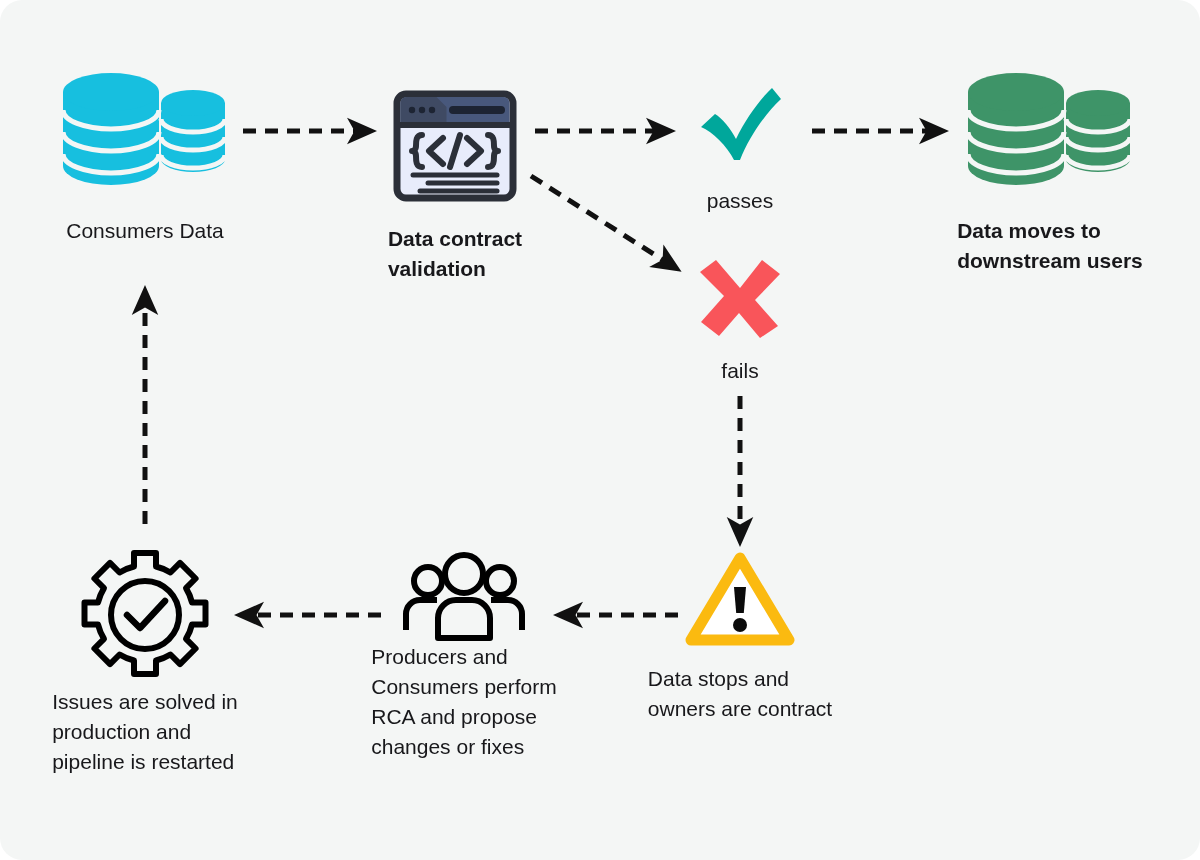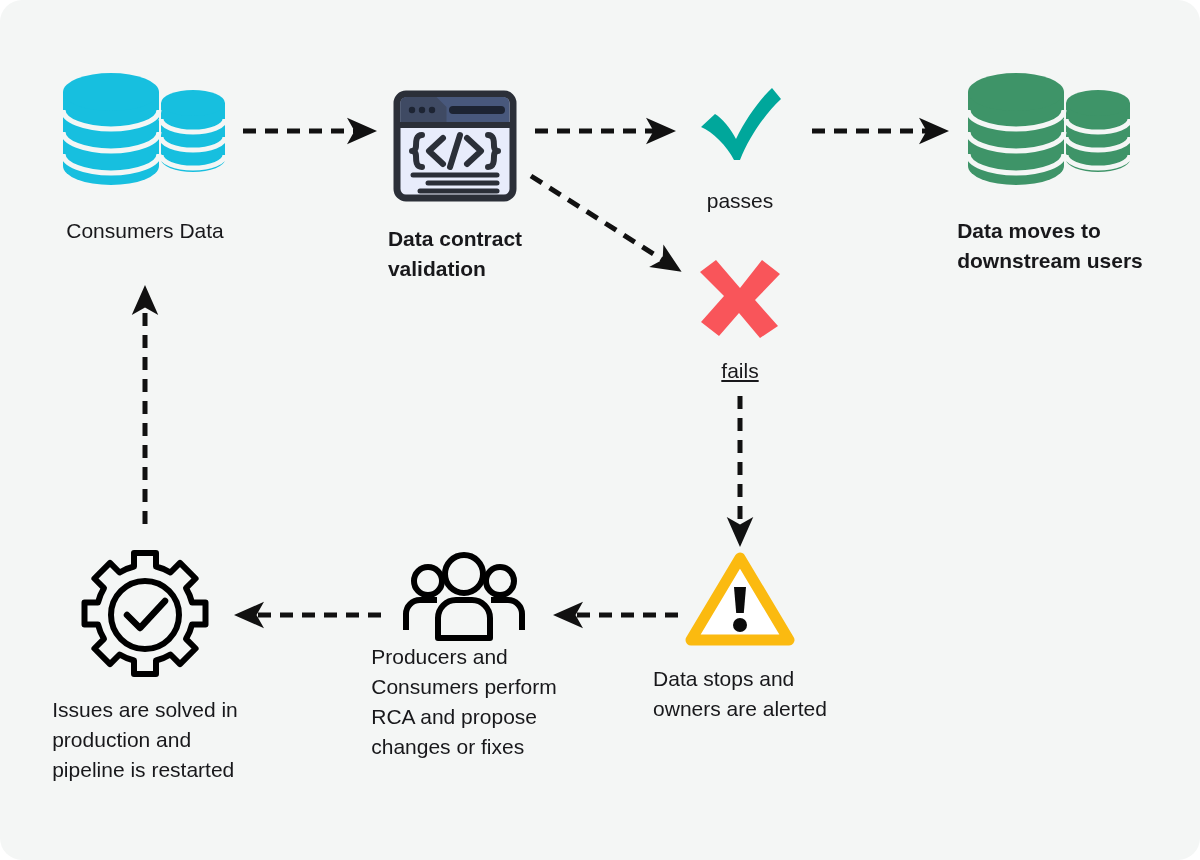--- a/index.html
+++ b/index.html
@@ -148,21 +148,21 @@
     </div>
     <div class="caption" style="margin-top:20px;">passes</div>
   </div>
 
   <div class="node" style="left:665px; top:258px; width:150px;">
     <div class="icon-wrap">
       <svg width="84" height="80" viewBox="0 0 84 80" xmlns="http://www.w3.org/2000/svg">
         <path d="M18,2 L42,30 L64,2 L82,16 L57,42 L80,68 L62,80 L41,55 L21,78 L3,64 L26,38 L2,14 Z" fill="#f9555a"></path>
       </svg>
     </div>
-    <div class="caption" style="margin-top:18px;text-decoration:underline;">fails</div>
+    <div class="caption" style="margin-top:18px;">fails</div>
   </div>
 
   <div class="node" style="left:930px; top:68px; width:240px;font-weight:bold;">
     <div class="icon-wrap">
       <svg width="176" height="126" viewBox="0 0 176 126" xmlns="http://www.w3.org/2000/svg">
         <g fill="#3e9468">
           <path d="M104,35 h64 v56 a32,13 0 0 1 -64,0 z"></path>
           <ellipse cx="136" cy="35" rx="32" ry="13"></ellipse>
           <path d="M6,24 h96 v74 a48,19 0 0 1 -96,0 z"></path>
           <ellipse cx="54" cy="24" rx="48" ry="19"></ellipse>
@@ -183,21 +183,21 @@
 
   <div class="node" style="left:620px; top:552px; width:240px;">
     <div class="icon-wrap">
       <svg width="110" height="96" viewBox="0 0 110 96" xmlns="http://www.w3.org/2000/svg">
         <path d="M55,6 L104,88 L6,88 Z" fill="#ffffff" stroke="#fbba10" stroke-width="11" stroke-linejoin="round"></path>
         <path d="M49,35 h12 l-2.2,26 h-7.6 z" fill="#0b0b0b"></path>
         <circle cx="55" cy="73" r="7" fill="#0b0b0b"></circle>
       </svg>
     </div>
     <div class="caption" style="margin-top:16px;">Data stops and
-owners are alerted</div>
+owners are contract</div>
   </div>
 
   <div class="node" style="left:344px; top:552px; width:240px;">
     <div class="icon-wrap">
       <svg width="130" height="90" viewBox="0 0 130 90" xmlns="http://www.w3.org/2000/svg">
         <g fill="none" stroke="#000000" stroke-width="6" stroke-linejoin="round">
 
           <circle cx="29" cy="29" r="14"></circle>
           <path d="M7,78 v-16 a14,14 0 0 1 14,-14 h17"></path>
 
@@ -218,18 +218,18 @@
   <div class="node" style="left:25px; top:545px; width:240px;">
     <div class="icon-wrap">
       <svg width="140" height="140" viewBox="0 0 140 140" xmlns="http://www.w3.org/2000/svg">
         <g fill="none" stroke="#000000" stroke-width="6" stroke-linejoin="round" stroke-linecap="round">
           <path d="M59,8 h22 v13.5 a50,50 0 0 1 14.4,6 l9.6,-9.6 l15.6,15.6 l-9.6,9.6 a50,50 0 0 1 6,14.4 h13.5 v22 h-13.5 a50,50 0 0 1 -6,14.4 l9.6,9.6 l-15.6,15.6 l-9.6,-9.6 a50,50 0 0 1 -14.4,6 v13.5 h-22 v-13.5 a50,50 0 0 1 -14.4,-6 l-9.6,9.6 l-15.6,-15.6 l9.6,-9.6 a50,50 0 0 1 -6,-14.4 h-13.5 v-22 h13.5 a50,50 0 0 1 6,-14.4 l-9.6,-9.6 l15.6,-15.6 l9.6,9.6 a50,50 0 0 1 14.4,-6 z"></path>
           <circle cx="70" cy="70" r="34"></circle>
           <path d="M52,70 L65,83 L90,56" stroke-width="6.5"></path>
         </g>
       </svg>
     </div>
-    <div class="caption" style="margin-top:10px;">Issues are solved in
+    <div class="caption" style="margin-top:2px;">Issues are solved in
 production and
 pipeline is restarted</div>
   </div>
 
 </div>
 
 </body></html>

